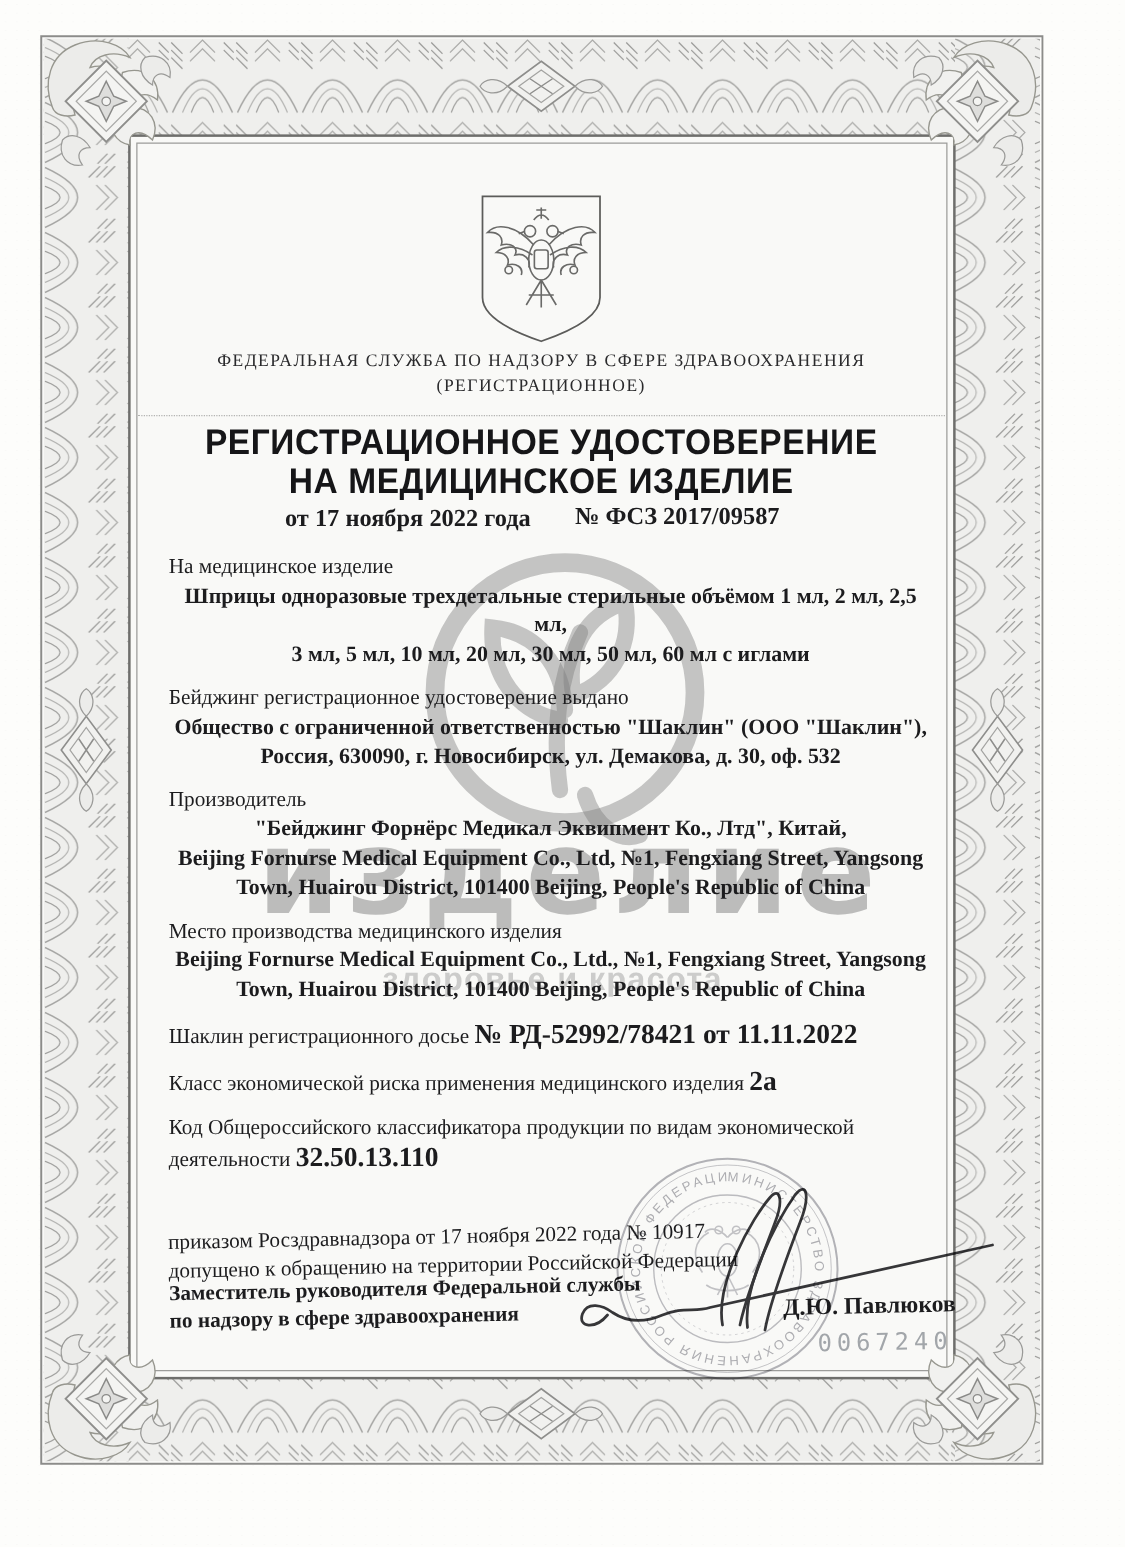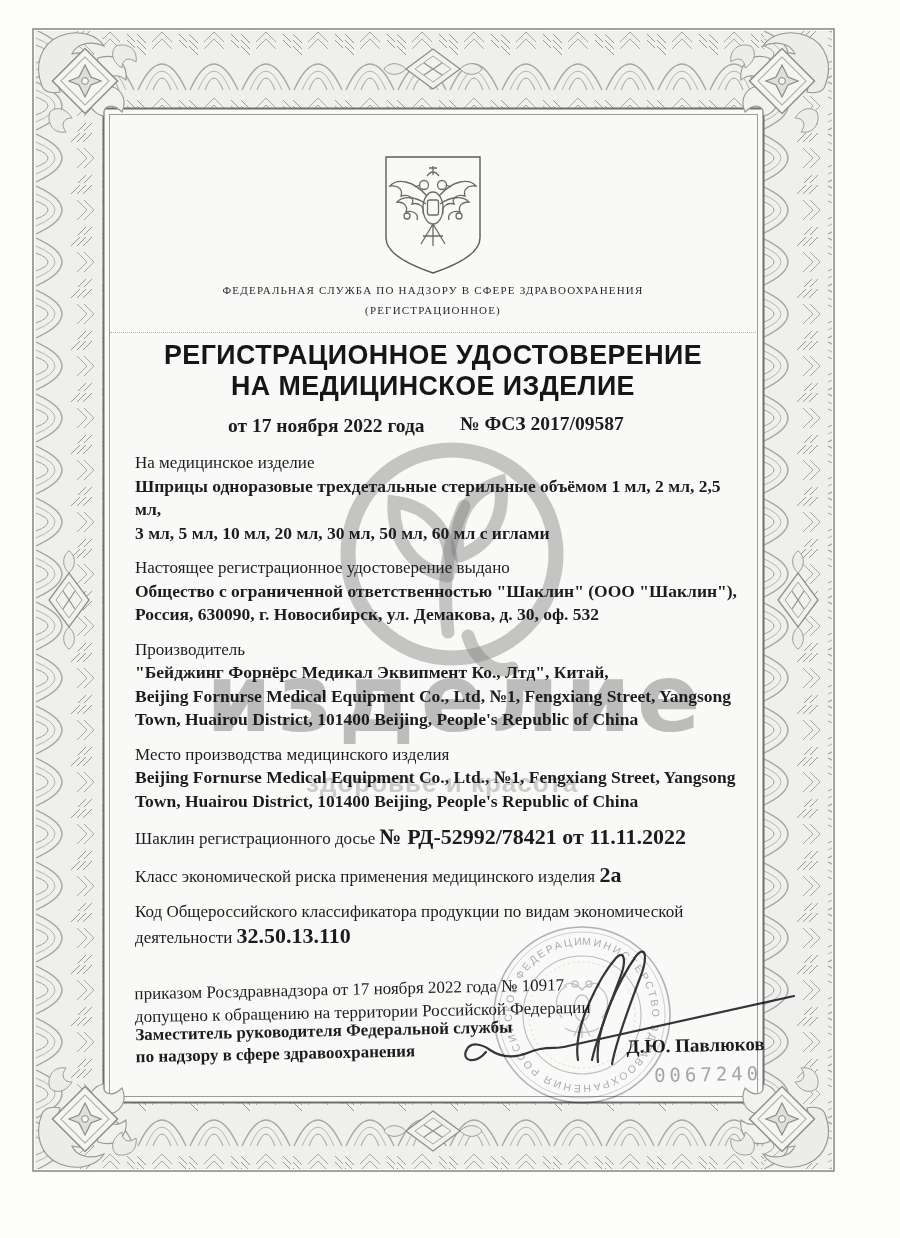--- a/index.html
+++ b/index.html
@@ -13,32 +13,32 @@
   
   .wm{position:absolute;z-index:1;pointer-events:none;}
   .wm-logo{left:330px;top:436px;width:245px;height:260px;}
   .wm-brand{left:206px;top:652px;font-family:"DejaVu Sans",sans-serif;font-weight:bold;
         font-size:94px;letter-spacing:6px;color:rgba(128,128,128,.50);line-height:1;}
   .wm-tagline{left:306px;top:770px;font-family:Liberation Sans, sans-serif;font-weight:bold;
         font-size:26px;letter-spacing:1px;color:rgba(150,150,150,.46);line-height:1;}
   
   .content{position:absolute;left:104px;top:110px;width:658px;z-index:2;}
   .emblem{display:block;margin:42px auto 4px auto;}
-  .agency{margin:0;text-align:center;font-size:11px;letter-spacing:1.2px;line-height:20px;color:#2a2a2c;}
+  .agency{margin:0;text-align:center;font-size:14px;letter-spacing:1.2px;line-height:20px;color:#2a2a2c;}
   .sep{border:0;border-top:1px dotted #9c9c9a;margin:12px 6px 0 6px;opacity:.75;}
   .doc-title{margin:6px 0 0 0;text-align:center;font-family:"Liberation Sans",sans-serif;
         font-weight:bold;font-size:28.5px;line-height:31px;letter-spacing:.5px;
         transform:scaleX(.94);color:#161618;}
-  .date-row{position:relative;height:27px;margin-top:12px;font-weight:bold;font-size:19.5px;}
+  .date-row{position:relative;height:27px;margin-top:2px;font-weight:bold;font-size:19.5px;}
   .date-row .d{position:absolute;left:124px;top:2px;}
   .date-row .n{position:absolute;left:356px;top:0;}
   .sections{padding:0 16px 0 31px;font-size:17px;line-height:23.5px;}
   .sec{margin:11px 0 0 0;}
   .sec .lab{display:block;}
-  .sec .val{display:block;font-weight:bold;white-space:pre-line;font-size:17.5px;}
+  .sec .val{display:block;font-weight:bold;white-space:pre-line;font-size:17.5px;text-align:center;}
   .inline-sec{margin:12px 0 0 0;white-space:pre-line;}
   .inline-sec .val{font-weight:bold;font-size:22px;}
   
   .footer{position:absolute;left:104px;top:976px;width:660px;z-index:3;transform:rotate(-1.2deg);}
   .order{margin:0;padding-left:31px;font-size:17px;line-height:23px;}
   .signer{position:relative;margin-top:-4px;padding-left:31px;font-weight:bold;
         font-size:17px;line-height:21.5px;}
   .signer-name{position:absolute;right:0;top:22px;font-weight:bold;font-size:19px;}
   .serial{position:absolute;left:654px;top:1063px;z-index:3;font-family:"DejaVu Sans Mono",monospace;
         font-size:19px;letter-spacing:4px;color:#a2a6aa;transform:rotate(-1deg);}
@@ -156,21 +156,21 @@
       <span class="n">№  ФСЗ 2017/09587</span>
     </div>
 
     <div class="sections">
       <p class="sec">
         <span class="lab">На медицинское изделие</span>
         <span class="val">Шприцы одноразовые трехдетальные стерильные объёмом 1 мл, 2 мл, 2,5 мл,
 3 мл, 5 мл, 10 мл, 20 мл, 30 мл, 50 мл, 60 мл с иглами</span>
       </p>
       <p class="sec">
-        <span class="lab">Настоящее регистрационное удостоверение выдано</span>
+        <span class="lab">Бейджинг регистрационное удостоверение выдано</span>
         <span class="val">Общество с ограниченной ответственностью "Шаклин" (ООО "Шаклин"),
 Россия, 630090, г. Новосибирск, ул. Демакова, д. 30, оф. 532</span>
       </p>
       <p class="sec">
         <span class="lab">Производитель</span>
         <span class="val">"Бейджинг Форнёрс Медикал Эквипмент Ко., Лтд", Китай,
 Beijing Fornurse Medical Equipment Co., Ltd, №1, Fengxiang Street, Yangsong
 Town, Huairou District, 101400 Beijing, People's Republic of China</span>
       </p>
       <p class="sec">

